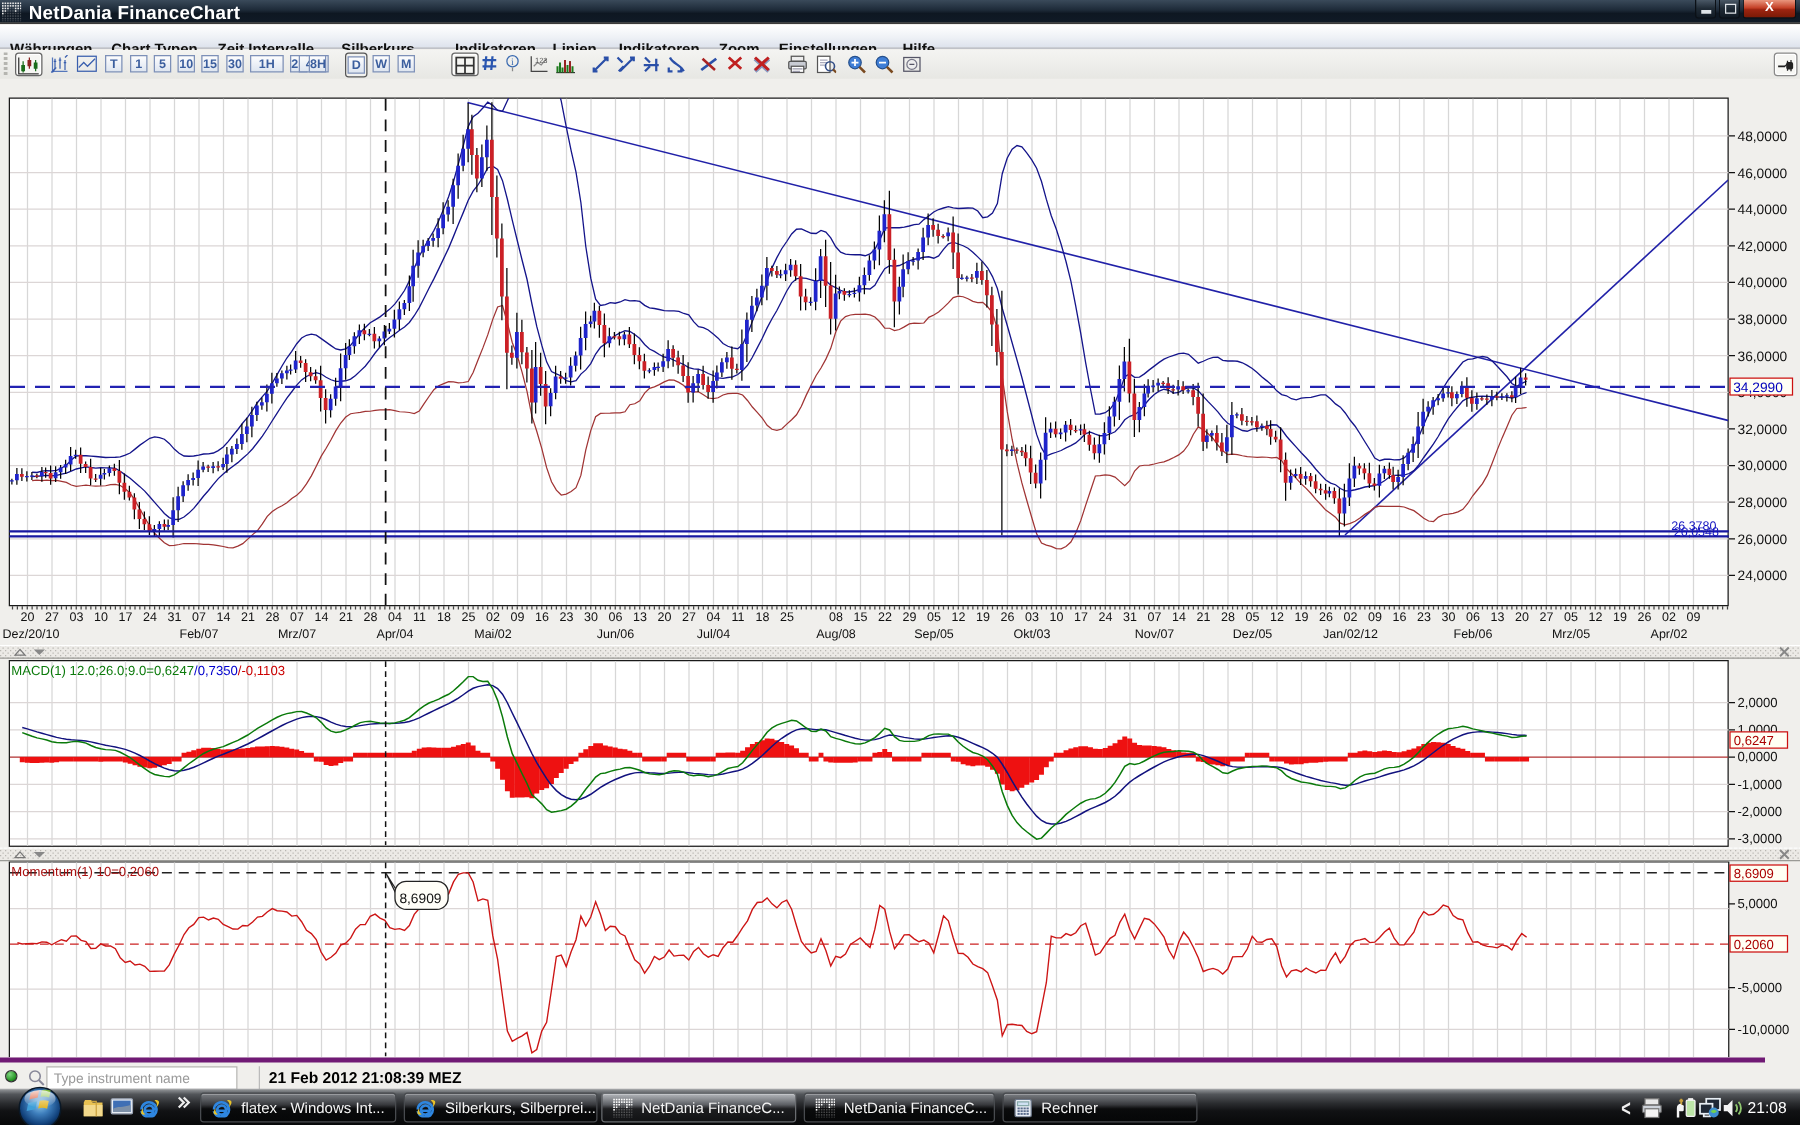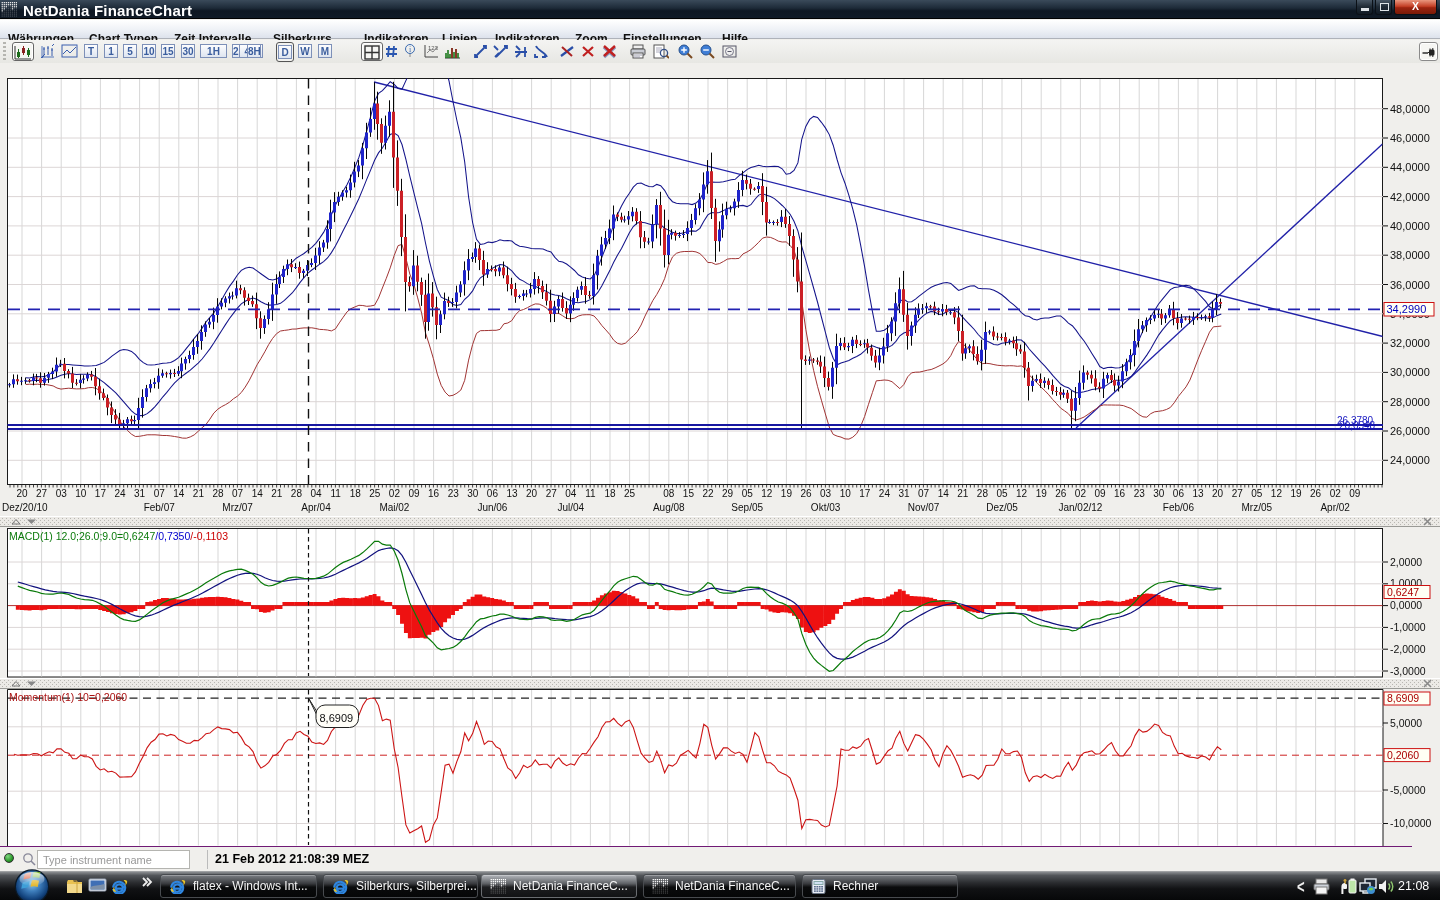--- a/index.html
+++ b/index.html
@@ -15,21 +15,21 @@
 #menu{position:absolute;left:0;top:20px;width:1440px;height:19px;background:linear-gradient(#ffffff,#eef1f6 55%,#dde2ec);border-bottom:1px solid #aeb2ba}
 #menu span{position:absolute;top:12px;font-size:12px;font-weight:bold;color:#101010}
 #tbar{position:absolute;left:0;top:40px;width:1440px;height:23px;background:linear-gradient(#f4f4f2,#e7e7e3)}
 #tbar .grip{position:absolute;left:3px;top:2px;height:19px;width:3px;background:repeating-linear-gradient(#b5b5b0 0 2px,transparent 2px 4px)}
 .tb,.tbsel{position:absolute;top:2px;height:19px;text-align:center;padding-top:2px}
 .tbsel{border:1px solid #666;border-radius:3px;background:#f6f6f3;box-shadow:inset 0 0 0 1px #fff}
 .ti{position:absolute;top:4px}
 .nb{position:absolute;top:4px;height:14px;width:14px;border:1px solid #7d90b8;background:linear-gradient(#fdfdfe,#dee5f0);color:#3b5e9e;font-weight:bold;font-size:10px;text-align:center;line-height:13px}
 .nbS{position:absolute;top:1.5px;height:20px;width:18px;border:1px solid #555;border-radius:3px;background:#f2f2ef;display:flex;align-items:center;justify-content:center}
 #ilabel{position:absolute;left:3px;top:64.5px;font-size:11px;color:#111}
-#status{position:absolute;left:0;top:846px;width:1412px;height:25px;background:#f0efec;border-top:1px solid #701a75}
+#status{position:absolute;left:0;top:846px;width:1412px;height:25px;background:#f0efec;border-top:4px solid #701a75}
 #status .led{position:absolute;left:4px;top:6px;width:10px;height:10px;border-radius:50%;background:radial-gradient(circle at 35% 30%,#7fd67f,#2c9a2c 60%,#0e5c0e);border:1px solid #333}
 #status .inp{position:absolute;left:37px;top:3px;width:153px;height:19px;background:#fff;border:1px solid #b4b4b0;font-size:11px;color:#999;padding:3px 0 0 5px}
 #status .sep{position:absolute;left:207px;top:3px;width:1px;height:19px;background:#bbb}
 #status .tm{position:absolute;left:215px;top:5px;font-size:12.5px;font-weight:bold;color:#000}
 #task{position:absolute;left:0;top:871px;width:1440px;height:29px;background:linear-gradient(#8a8d90,#53565a 12%,#2b2d30 38%,#111214 60%,#070809);border-top:1px solid #9fa1a3}
 #orb{position:absolute;left:10px;top:-3px}
 .ql{position:absolute;top:6px}
 .task{position:absolute;top:2px;height:24px;border:1px solid #484b4f;border-radius:3px;background:linear-gradient(rgba(130,133,138,.85),rgba(62,64,68,.7) 40%,rgba(8,9,10,.85) 55%,rgba(5,6,7,.9));box-shadow:inset 0 1px 0 rgba(255,255,255,.25);color:#f4f4f4;font-size:12px;display:flex;align-items:center;padding-left:8px;white-space:nowrap;overflow:hidden}
 .task span{margin-left:7px}
 .task.act{background:linear-gradient(rgba(190,193,198,.9),rgba(110,113,118,.75) 40%,rgba(30,31,33,.88) 55%,rgba(18,19,21,.92));border-color:#6a6d71}

